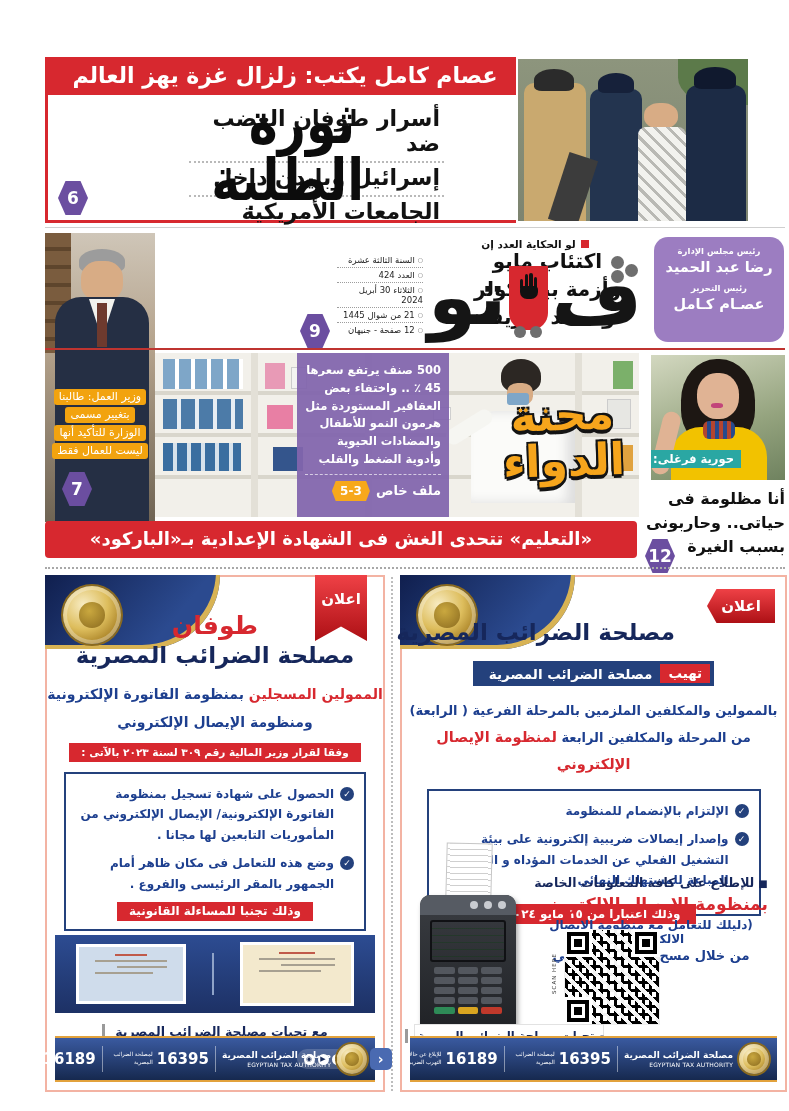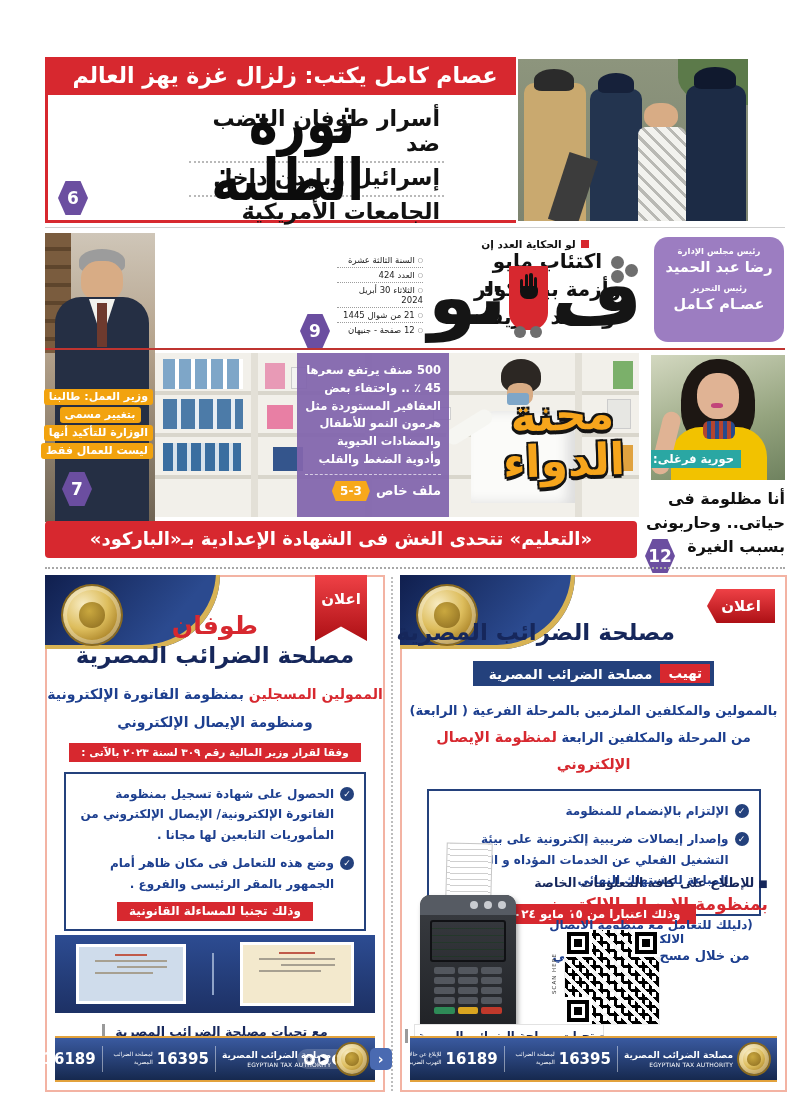--- a/index.html
+++ b/index.html
@@ -64,21 +64,21 @@
   .po-p2 { font-size:11.5px; text-align:right; line-height:1.55; }
   .po-file { display:flex; align-items:center; gap:6px; margin-top:6px; }
   .po-file-label { font-size:13px; }
   .hex-badge { background:#f7a81b; clip-path:polygon(10% 0,90% 0,100% 50%,90% 100%,10% 100%,0 50%); width:38px; height:20px;
                color:#fff; font-size:12px; font-weight:bold; display:flex; align-items:center; justify-content:center; direction:ltr; }
   #medicine-title { left:488px; top:392px; width:150px; text-align:center; font-size:44px; font-weight:bold; color:#f6a51c;
                     line-height:1.04; transform:rotate(-2deg); z-index:4;
                     text-shadow:-2px -2px 0 #141414, 2px -2px 0 #141414, -2px 2px 0 #141414, 2px 2px 0 #141414, 0 4px 0 #141414; }
   
   #labor-overlay { left:47px; top:387px; width:106px; z-index:3; text-align:center; }
-  .lo-line { width:fit-content; margin:2px auto; background:#f2a30f; color:#fff; font-weight:bold; font-size:11px; padding:1px 5px 2px; border-radius:3px; white-space:nowrap; }
+  .lo-line { width:fit-content; margin:2px auto; background:#f2a30f; color:#fff; font-weight:normal; font-size:11px; padding:1px 5px 2px; border-radius:3px; white-space:nowrap; }
   #hex-7 { left:62px; top:472px; z-index:4; }
   
   #actress-photo { left:651px; top:355px; width:134px; height:125px; background:linear-gradient(160deg,#d3d8c0,#94a37e 60%,#6f825f); overflow:hidden; }
   .ac { position:absolute; }
   .actress-label { position:absolute; bottom:12px; right:44px; background:#2aa7a3; color:#fff; font-size:11.5px; font-weight:bold; padding:2px 7px; z-index:2; white-space:nowrap; }
   #celeb-head { left:645px; top:487px; width:140px; text-align:right; font-size:16px; font-weight:bold; color:#111; line-height:1.5; }
   #hex-12 { left:645px; top:539px; }
   
   #edu-banner { left:45px; top:521px; width:592px; height:37px; background:#d7282f; border-radius:4px; color:#fff;
                 font-weight:bold; font-size:18px; text-align:center; line-height:36px; }

